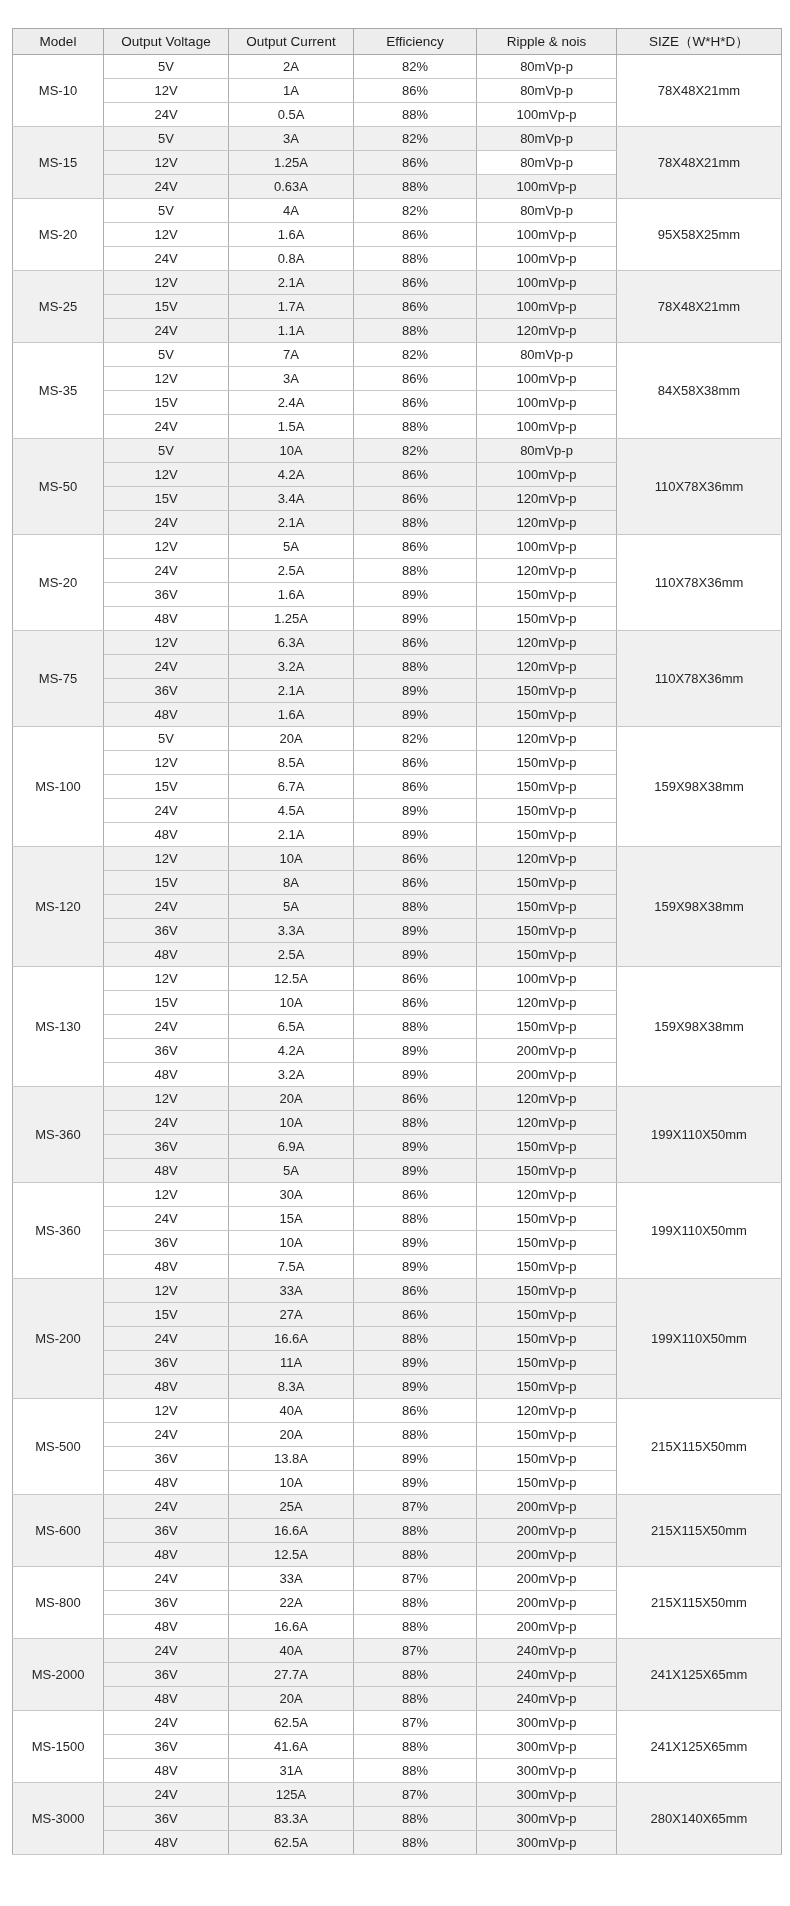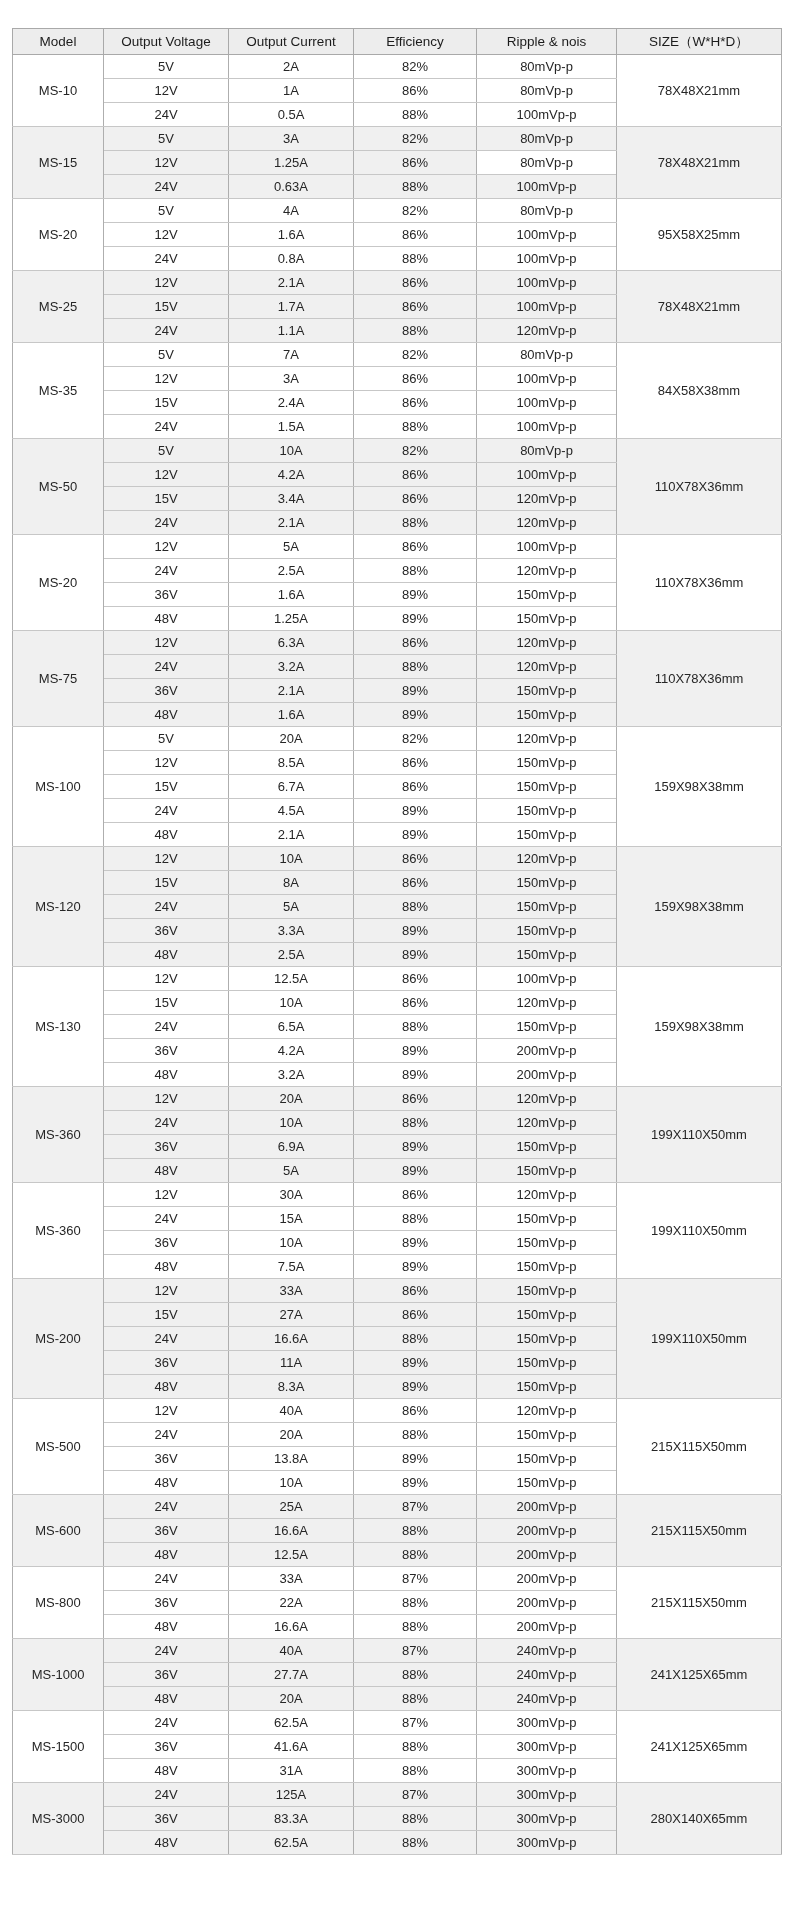--- a/index.html
+++ b/index.html
@@ -475,21 +475,21 @@
           <td>88%</td>
           <td>200mVp-p</td>
         </tr>
         <tr class="white">
           <td>48V</td>
           <td>16.6A</td>
           <td>88%</td>
           <td>200mVp-p</td>
         </tr>
         <tr class="gray group-start">
-          <td rowspan="3" class="model-cell">MS-1000</td>
+          <td rowspan="3" class="model-cell">MS-2000</td>
           <td>24V</td>
           <td>40A</td>
           <td>87%</td>
           <td>240mVp-p</td>
           <td rowspan="3" class="size-cell">241X125X65mm</td>
         </tr>
         <tr class="gray">
           <td>36V</td>
           <td>27.7A</td>
           <td>88%</td>

